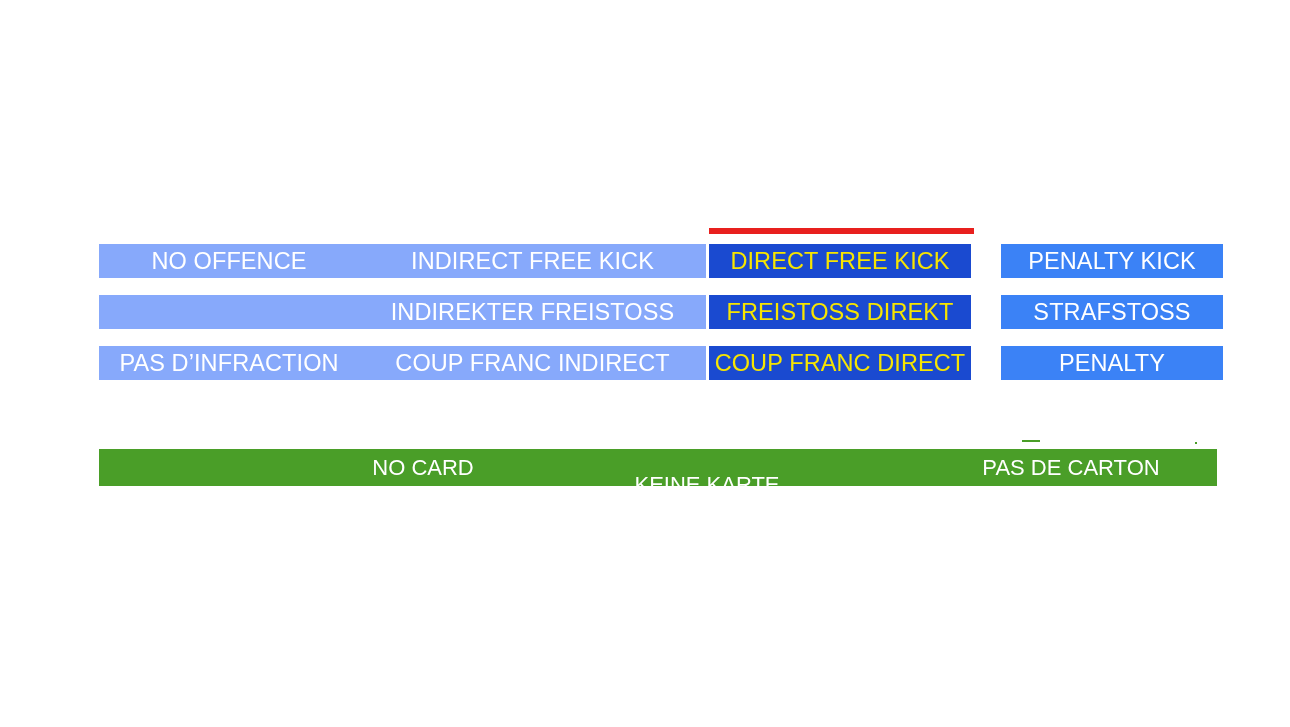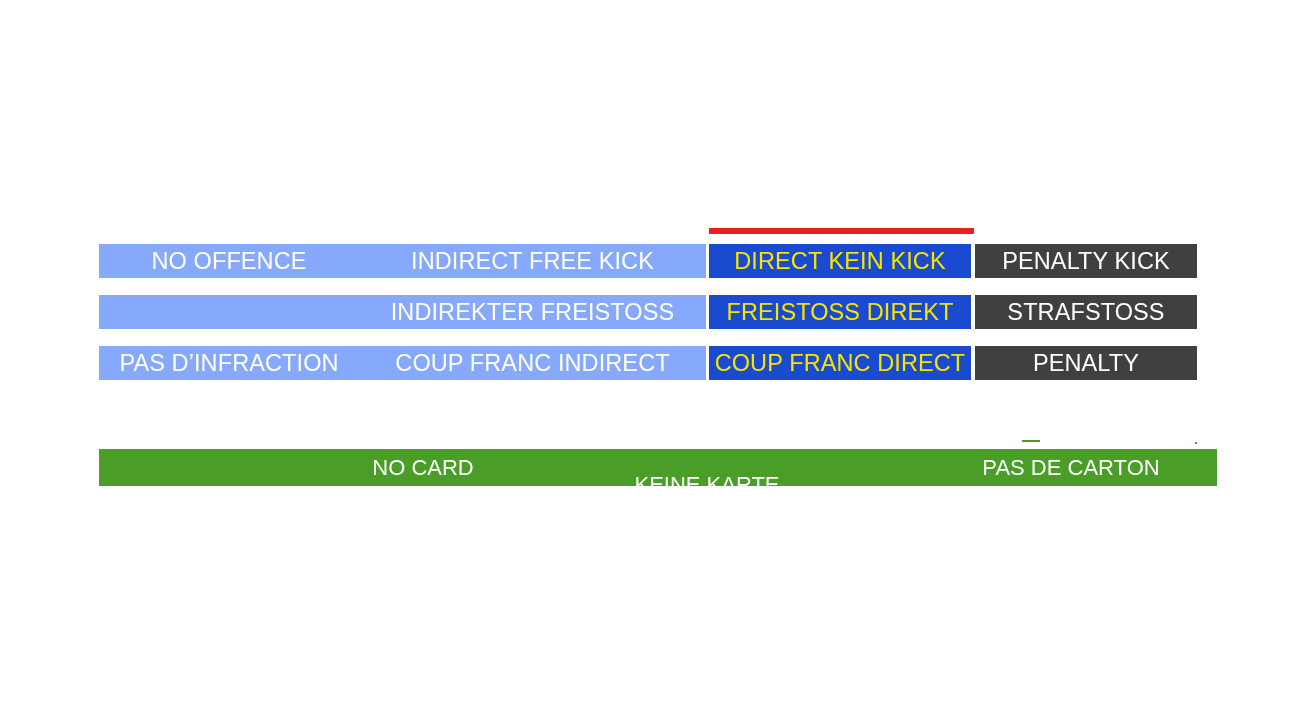--- a/index.html
+++ b/index.html
@@ -66,23 +66,23 @@
   .seg-1 { left: 0px;   width: 260px; }
   .seg-2 { left: 260px; width: 347px; }
 
   .cell-3 {
     left: 610px;
     width: 262px;
     background: #1a4ad0;
     color: #f7e500;
   }
   .cell-4 {
-    left: 876px;
+    left: 902px;
     width: 222px;
-    background: #404040;
+    background: #3b82f6;
     color: #ffffff;
   }
 
   
   .red-bar {
     position: absolute;
     left: 709px;
     top: 228px;
     width: 265px;
     height: 6px;
@@ -142,21 +142,21 @@
 
   <div class="red-bar"></div>
 
   <div class="matrix">
 
     <div class="row">
       <div class="cell cell-band">
         <span class="seg seg-1">NO OFFENCE</span>
         <span class="seg seg-2">INDIRECT FREE KICK</span>
       </div>
-      <div class="cell cell-3">DIRECT KEIN KICK</div>
+      <div class="cell cell-3">DIRECT FREE KICK</div>
       <div class="cell cell-4">PENALTY KICK</div>
     </div>
 
     <div class="row">
       <div class="cell cell-band">
         <span class="seg seg-2">INDIREKTER FREISTOSS</span>
       </div>
       <div class="cell cell-3">FREISTOSS DIREKT</div>
       <div class="cell cell-4">STRAFSTOSS</div>
     </div>

